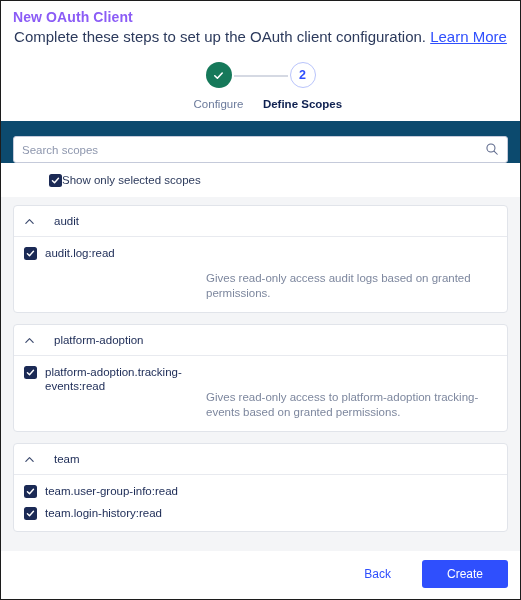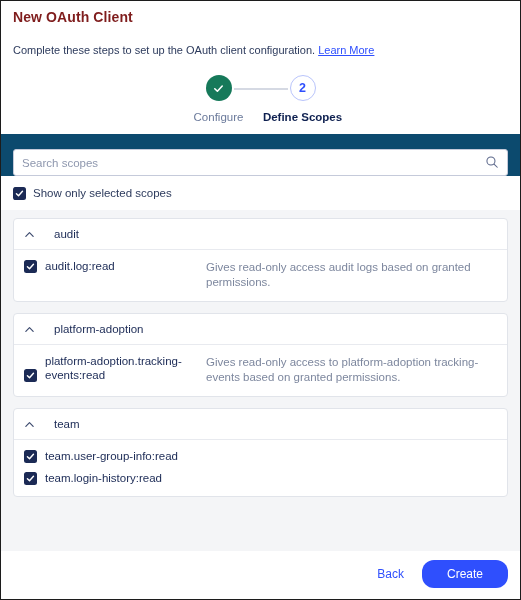--- a/index.html
+++ b/index.html
@@ -27,29 +27,30 @@
 
   
   .hdr {
     padding: 8px 12px 0 12px;
     background: #ffffff;
     flex: none;
   }
   .hdr-title {
     font-size: 14px;
     font-weight: bold;
-    color: #7f1d1d;
+    color: #8b5cf6;
     line-height: 17px;
     letter-spacing: .1px;
   }
   .hdr-sub {
-    font-size: 11px;
+    font-size: 15px;
     color: #2c3a5c;
     line-height: 16px;
-    margin-top: 16px;
+    margin-top: 3px;
+    text-align: center;
   }
   .hdr-link {
     color: #2f4ffd;
     text-decoration: underline;
     cursor: pointer;
   }
 
   
   .stepper {
     flex: none;
@@ -141,23 +142,23 @@
     width: 14px;
     height: 14px;
     pointer-events: none;
   }
 
   
   .showsel {
     flex: none;
     display: flex;
     align-items: center;
-    gap: 7px;
     padding: 10px 12px 10px 12px;
     background: #ffffff;
+    margin-left: 36px;
   }
   .cb {
     width: 13px;
     height: 13px;
     border-radius: 2.5px;
     background: #1b2a55;
     display: flex;
     align-items: center;
     justify-content: center;
     flex: none;
@@ -208,64 +209,65 @@
   .scope-names {
     width: 178px;
     flex: none;
     display: flex;
     flex-direction: column;
     gap: 9px;
     padding-top: 1px;
   }
   .scope-row {
     display: flex;
-    align-items: flex-end;
+    align-items: flex-start;
     gap: 8px;
   }
   .scope-name {
     font-size: 11.5px;
     color: #1b2a55;
     line-height: 14px;
     word-break: break-word;
     margin-top: -1px;
   }
   .scope-descs {
     flex: 1 1 auto;
     padding-left: 4px;
     padding-top: 1px;
+    margin-top: 24px;
   }
   .scope-desc {
     font-size: 11.5px;
     color: #7d879e;
     line-height: 15px;
   }
 
   
   .footer {
     flex: none;
     background: #ffffff;
     display: flex;
     align-items: center;
     justify-content: flex-end;
-    gap: 8px;
+    gap: 21px;
     padding: 9px 12px 11px 12px;
   }
   .btn-back {
     background: transparent;
     border: 0;
     font-family: "Liberation Sans", sans-serif;
     font-size: 12px;
     color: #2f4ffd;
     padding: 5px 10px;
     cursor: pointer;
   }
   .btn-create {
     background: #2f4ffd;
     border: 0;
-    border-radius: 12px;
+    border-radius: 3px;
     font-family: "Liberation Sans", sans-serif;
     font-size: 12px;
     color: #ffffff;
     padding: 7px 25px;
     cursor: pointer;
   }
 </style>
 </head>
 <body>
 

